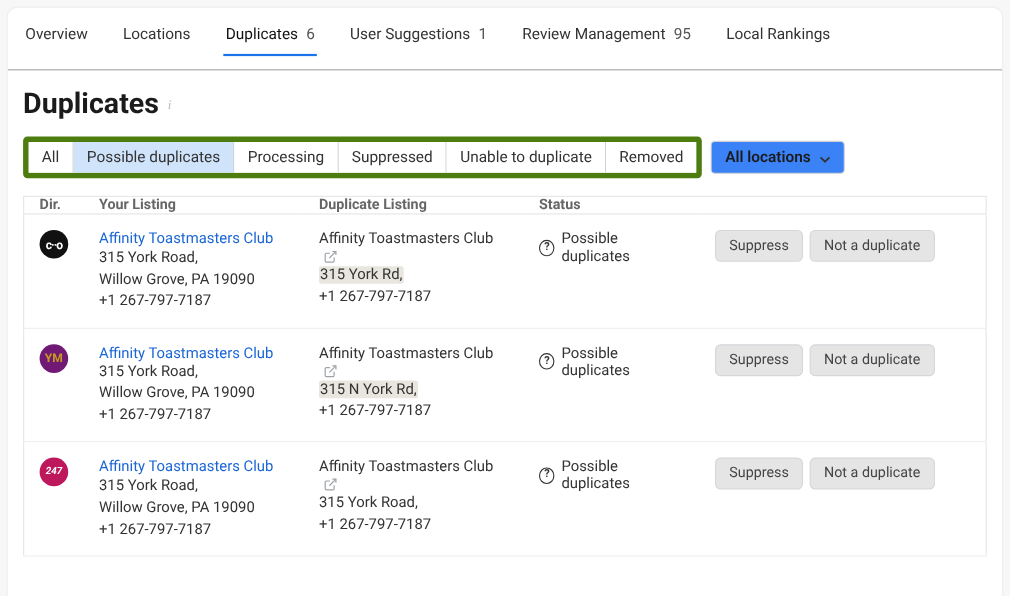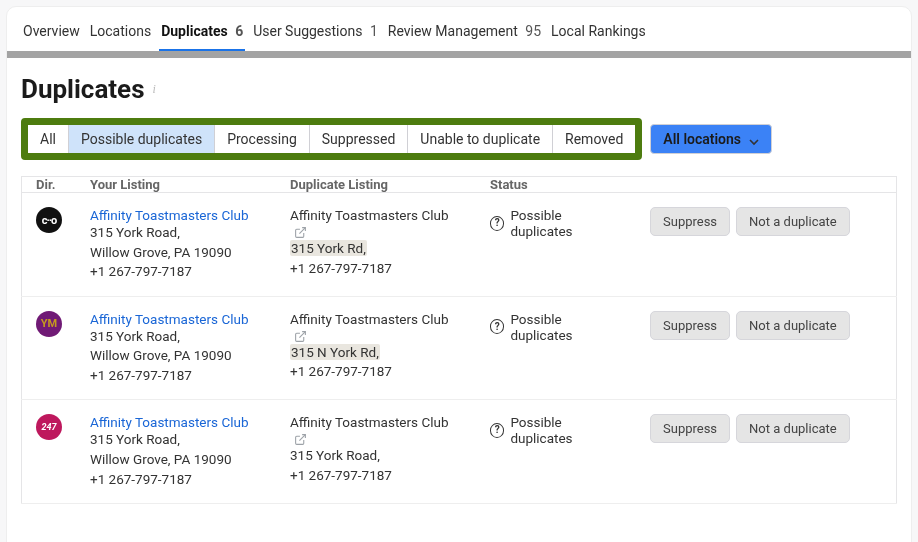--- a/index.html
+++ b/index.html
@@ -1,27 +1,27 @@
 <!DOCTYPE html>
 <html><head>
 <meta charset="utf-8">
 <style>
   *{box-sizing:border-box;margin:0;padding:0}
   body{font-family:-apple-system,BlinkMacSystemFont,"Segoe UI",Roboto,Arial,sans-serif;background:#f7f7f8;color:#1b1b1b;font-size:14px;width:918px}
   .frame{background:#fff;border-radius:10px;margin:6px;overflow:hidden;border:1px solid #eee;padding-bottom:40px}
-  .tabs{display:flex;gap:6px;border-bottom:7px solid #a3a3a3;padding:10px 14px 0 14px}
+  .tabs{display:flex;gap:28px;border-bottom:1px solid #a3a3a3;padding:10px 14px 12px 14px}
   .tab{padding:6px 2px 10px 2px;color:#333;cursor:pointer;border-bottom:2px solid transparent}
-  .tab.active{color:#111;border-bottom:2px solid #1a73e8;font-weight:700}
+  .tab.active{color:#111;border-bottom:2px solid #1a73e8;font-weight:400}
   .tab .count{margin-left:4px;color:#555}
   .pagebody{padding:16px 14px}
   h1{font-size:26px;font-weight:700;margin-bottom:14px;display:flex;align-items:center;gap:8px}
   h1 .info{font-size:12px;color:#bbb;font-family:Georgia,serif;font-style:italic;font-weight:400}
   .filters{display:flex;gap:8px;align-items:center;margin-bottom:16px;flex-wrap:wrap}
   .pill{border:1px solid #d0d0d5;border-radius:4px;padding:6px 12px;background:#fff;cursor:pointer;color:#333}
-  .seggroup{display:flex;border:7px solid #4d7c0f;border-radius:4px;overflow:hidden}
+  .seggroup{display:flex;border:5px solid #4d7c0f;border-radius:4px;overflow:hidden}
   .seggroup .pill{border:none;border-radius:0;border-right:1px solid #d0d0d5}
   .seggroup .pill:last-child{border-right:none}
   .pill.active{background:#cfe3fa}
   .locsel{border:1px solid #d0d0d5;border-radius:4px;padding:6px 12px;background:#3b82f6;cursor:pointer;display:flex;align-items:center;gap:8px;font-weight:600}
   .chev{width:10px;height:10px;display:inline-block}
   table{width:100%;border-collapse:collapse;border:1px solid #e5e5e7}
   thead th{text-align:left;font-weight:700;color:#666;font-size:13px;padding:0 14px;border-bottom:1px solid #e5e5e7;background:#fff}
   tbody td{padding:14px;border-bottom:1px solid #eee;vertical-align:top;font-size:13.5px;color:#333}
   td.dir{width:46px}
   .diricon{width:26px;height:26px;border-radius:50%;display:flex;align-items:center;justify-content:center;font-size:11px;font-weight:700}

